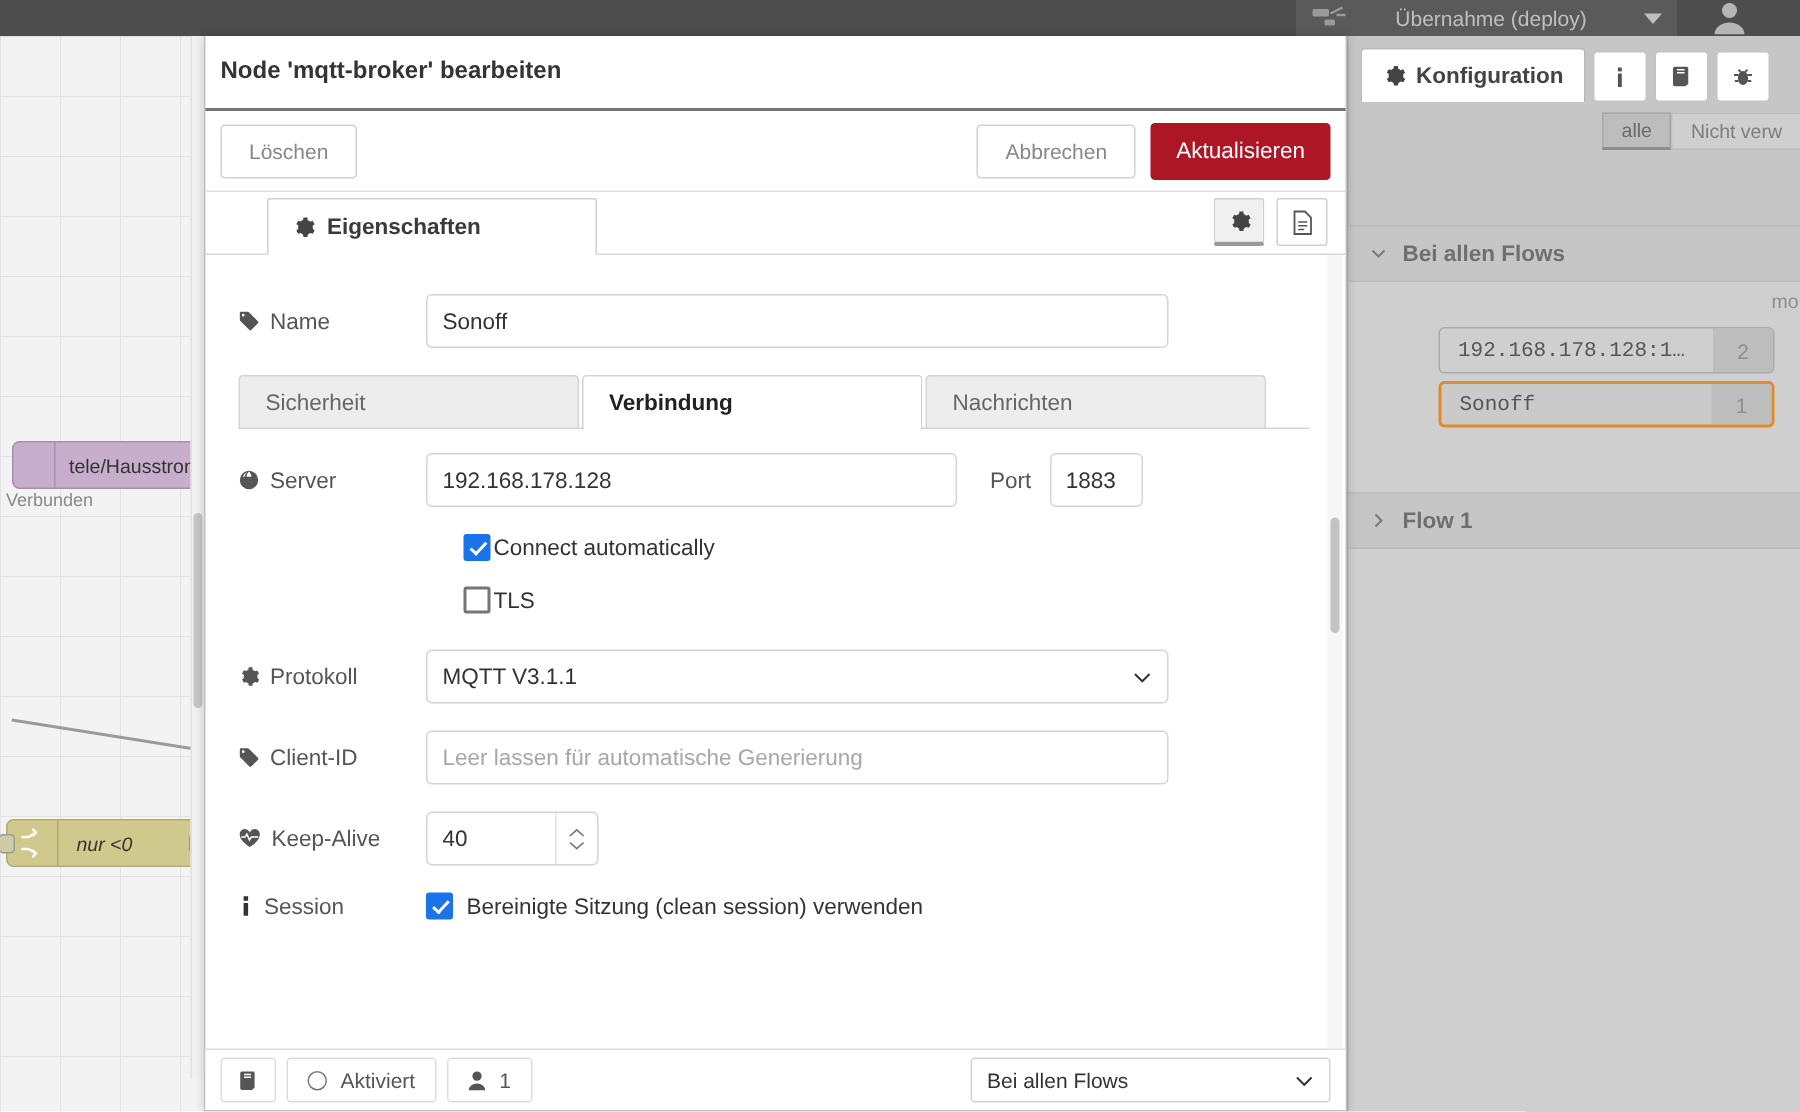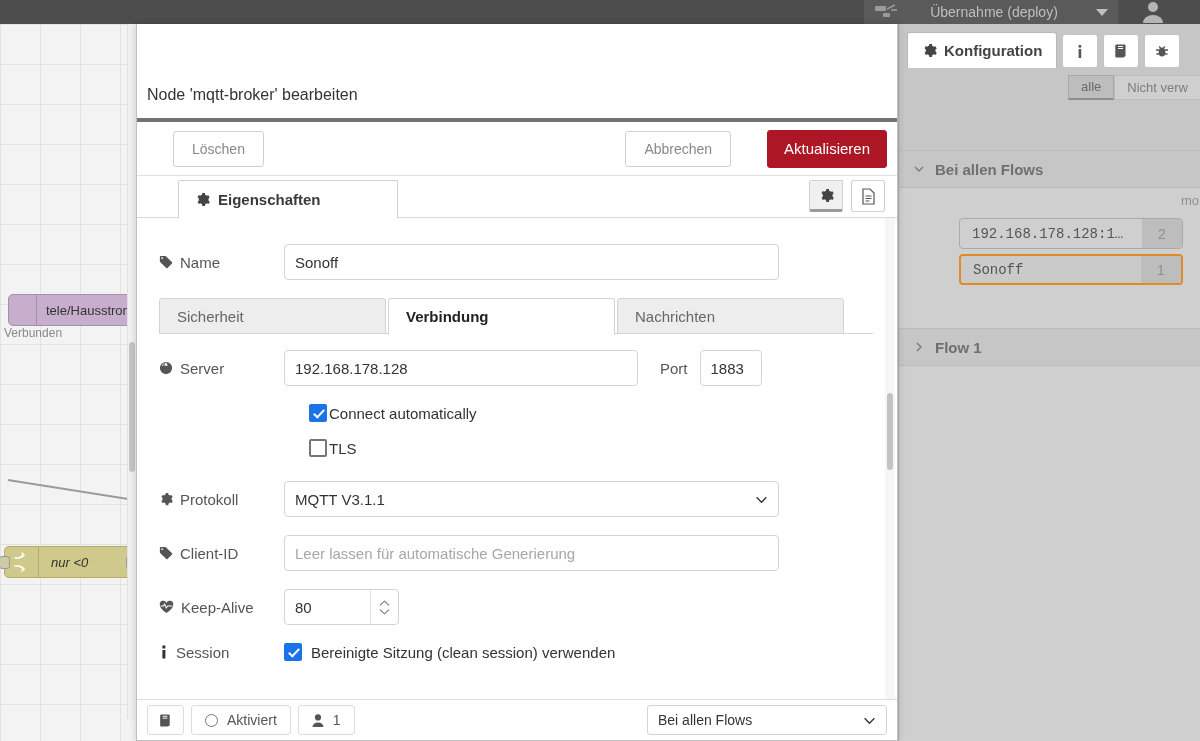--- a/index.html
+++ b/index.html
@@ -144,34 +144,32 @@
 
   
   .dialog {
     position: absolute; left: 136px; top: 24px; width: 762px; height: 717px;
     background: #fff; border: 1px solid #c0c0c0; border-top: none;
     box-shadow: 0 0 7px rgba(0,0,0,.18);
     display: flex; flex-direction: column;
   }
   .dlg-title {
     height: 50px; display: flex; align-items: center; padding: 0 0 0 10px;
-    font-size: 16px; font-weight: normal; color: #343434;
-    border-bottom: 4px solid #737373;
-    margin-top: 48px;
+    font-size: 16px; font-weight: bold; color: #343434;
+    border-bottom: 2px solid #737373;
   }
   .dlg-actions {
     height: 54px; display: flex; align-items: center; padding: 0 10px;
     gap: 10px; border-bottom: 1px solid #e0e0e0;
   }
   .btn {
     height: 36px; padding: 0 18px; font-size: 14px;
     border: 1px solid #d0d0d0; background: #fff; color: #888;
     border-radius: 3px; display: flex; align-items: center;
     font-family: "Liberation Sans", sans-serif;
-    margin-left: 26px;
   }
   .btn.primary { background: #ad1625; border-color: #ad1625; color: #fff;
     font-size: 15px; padding: 0 16px; height: 38px; }
   .spacer { flex: 1; }
 
   .dlg-tabrow {
     height: 42px; display: flex; align-items: flex-end; padding: 0 10px 0 5px;
     border-bottom: 1px solid #d7d7d7; position: relative;
   }
   .dlg-tab {
@@ -512,21 +510,21 @@
           <div class="lbl">
             <span>
               <svg width="15" height="14" viewBox="0 0 17 15">
                 <path fill="#555" d="M8.5 14S1 9.6 1 5.1A3.9 3.9 0 018.5 3 3.9 3.9 0 0116 5.1C16 9.6 8.5 14 8.5 14z"></path>
                 <path stroke="#fff" stroke-width="1.2" fill="none" d="M2 6.4h3l1.3-2.2 2 4.4 1.4-2.2H15"></path>
               </svg>
             </span>
             <span>Keep-Alive</span>
           </div>
           <div class="inp inp-keep">
-            <span>80</span>
+            <span>40</span>
             <span class="spin">
               <svg width="11" height="7" viewBox="0 0 12 7">
                   <path d="M1 5.5L6 1l5 4.5" stroke="#777" stroke-width="1.2" fill="none"></path>
                 </svg>
               <svg width="11" height="7" viewBox="0 0 12 7">
                   <path d="M1 1.5L6 6l5-4.5" stroke="#777" stroke-width="1.2" fill="none"></path>
                 </svg>
             </span>
           </div>
         </div>

